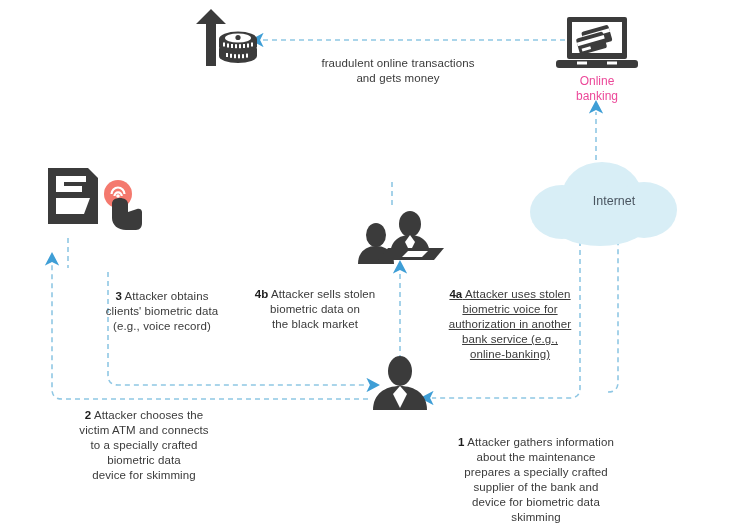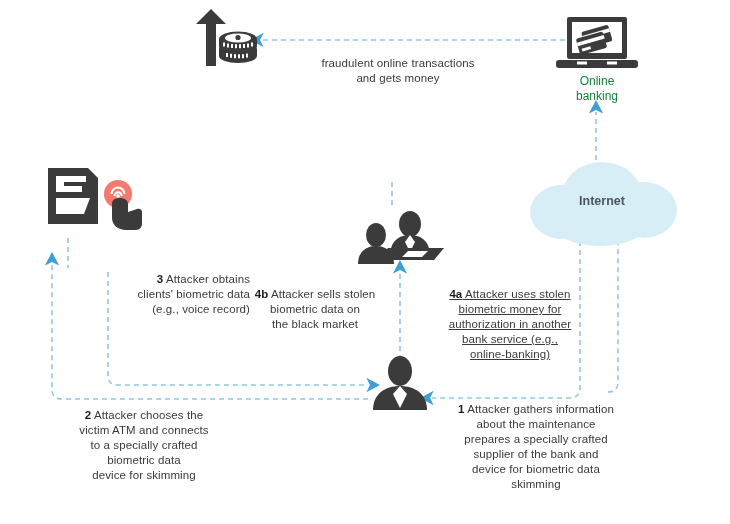--- a/index.html
+++ b/index.html
@@ -21,21 +21,21 @@
     line-height:15px;
     color:#3a3a3a;
     letter-spacing:.1px;
   }
   .caption b{font-weight:bold;color:#1d1d1d;}
   .node-label{
     position:absolute;
     text-align:center;
     font-size:12px;
     line-height:15px;
-    color:#15803d;
+    color:#ec4899;
   }
   .cloud-label{
     position:absolute;
     text-align:center;
     font-size:12.5px;
     color:#4a5560;
     width:100%;
   }
   svg{display:block;overflow:visible;}
 </style>
@@ -143,21 +143,21 @@
 
   <div class="node" style="left:522px;top:158px;">
     <svg width="160" height="92" viewBox="0 0 160 92" aria-hidden="true">
       <g fill="#d8eef6">
         <ellipse cx="80" cy="38" rx="40" ry="34"></ellipse>
         <ellipse cx="40" cy="54" rx="32" ry="27"></ellipse>
         <ellipse cx="122" cy="52" rx="33" ry="28"></ellipse>
         <ellipse cx="78" cy="62" rx="50" ry="26"></ellipse>
       </g>
     </svg>
-    <div class="cloud-label" style="top:36px;left:0;font-weight:bold;">Internet</div>
+    <div class="cloud-label" style="top:36px;left:12px;">Internet</div>
   </div>
 
   <div class="node" style="left:40px;top:162px;">
     <svg width="104" height="76" viewBox="0 0 104 76" aria-hidden="true">
       <path d="M8,6 L48,6 L58,16 L58,62 L8,62 Z" fill="#3b3b3b"></path>
       <path d="M16,14 L46,14 L46,20 L24,20 L24,24 L42,24 L42,30 L16,30 Z" fill="#ffffff"></path>
       <path d="M16,36 L50,36 L44,52 L16,52 Z" fill="#ffffff"></path>
       <circle cx="78" cy="32" r="14" fill="#f4796e"></circle>
       <g fill="none" stroke="#ffffff" stroke-width="2.2">
         <path d="M71.5,32 a6.5,6.5 0 0 1 13,0"></path>
@@ -190,49 +190,49 @@
       <path d="M5,54 C5,38 17,30 32,30 C47,30 59,38 59,54 Z" fill="#3b3b3b"></path>
       <path d="M32,30 L25,38 L32,52 L39,38 Z" fill="#ffffff"></path>
     </svg>
   </div>
 
   <div class="caption" style="left:300px;top:56px;width:196px;">
     <div>fraudulent online transactions</div>
     <div>and gets money</div>
   </div>
 
-  <div class="caption" style="left:74px;top:272px;width:176px;text-align:right;">
+  <div class="caption" style="left:74px;top:289px;width:176px;">
     <div><b>3</b> <span>Attacker obtains</span></div>
     <div>clients' biometric data</div>
     <div>(e.g., voice record)</div>
   </div>
 
   <div class="caption" style="left:245px;top:287px;width:140px;">
     <div><b>4b</b> <span>Attacker sells stolen</span></div>
     <div>biometric data on</div>
     <div>the black market</div>
   </div>
 
   <div class="caption" style="left:434px;top:287px;width:152px;text-decoration:underline;">
     <div><b>4a</b> <span>Attacker uses stolen</span></div>
-    <div>biometric money for</div>
+    <div>biometric voice for</div>
     <div>authorization in another</div>
     <div>bank service (e.g.,</div>
     <div>online-banking)</div>
   </div>
 
   <div class="caption" style="left:58px;top:408px;width:172px;">
     <div><b>2</b> <span>Attacker chooses the</span></div>
     <div>victim ATM and connects</div>
     <div>to a specially crafted</div>
     <div>biometric data</div>
     <div>device for skimming</div>
   </div>
 
-  <div class="caption" style="left:443px;top:402px;width:186px;">
+  <div class="caption" style="left:443px;top:435px;width:186px;">
     <div><b>1</b> <span>Attacker gathers information</span></div>
     <div>about the maintenance</div>
     <div>prepares a specially crafted</div>
     <div>supplier of the bank and</div>
     <div>device for biometric data</div>
     <div>skimming</div>
   </div>
 
 </div>
 

